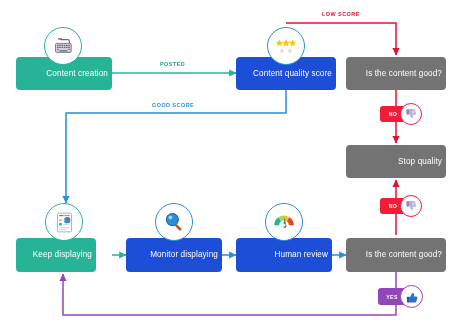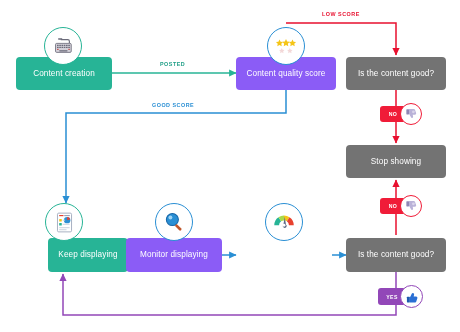--- a/index.html
+++ b/index.html
@@ -23,32 +23,32 @@
     top: 0;
     width: 460px;
     height: 332px;
     pointer-events: none;
   }
   .node {
     position: absolute;
     border-radius: 4px;
     display: flex;
     align-items: center;
-    justify-content: center;
+    justify-content: flex-end;
     text-align: center;
     color: #ffffff;
     font-size: 8.2px;
     letter-spacing: 0.1px;
     line-height: 1.15;
     box-sizing: border-box;
     padding: 2px 4px;
     z-index: 3;
   }
   .node.green  { background: #27b496; }
-  .node.blue   { background: #8b5cf6; }
+  .node.blue   { background: #1d4ed8; }
   .node.purple { background: #737373; }
 
   .badge {
     position: absolute;
     border-radius: 3px;
     display: flex;
     align-items: center;
     justify-content: center;
     color: #ffffff;
     font-size: 5.2px;
@@ -139,31 +139,34 @@
 
   <div class="node blue" style="left:236px; top:57px; width:100px; height:33px;">
     <span>Content quality score</span>
   </div>
 
   <div class="node purple" style="left:346px; top:57px; width:100px; height:33px;">
     <span>Is the content good?</span>
   </div>
 
   <div class="node purple" style="left:346px; top:145px; width:100px; height:33px;">
-    <span>Stop showing</span>
-  </div>
-
-  <div class="node green" style="left:16px; top:238px; width:80px; height:34px;margin-left:32px;">
+    <span>Stop quality</span>
+  </div>
+
+  <div class="node green" style="left:16px; top:238px; width:80px; height:34px;">
     <span>Keep displaying</span>
   </div>
 
   <div class="node blue" style="left:126px; top:238px; width:96px; height:34px;">
     <span>Monitor displaying</span>
   </div>
 
+  <div class="node blue" style="left:236px; top:238px; width:96px; height:34px;">
+    <span>Human review</span>
+  </div>
 
   <div class="node purple" style="left:346px; top:238px; width:100px; height:34px;">
     <span>Is the content good?</span>
   </div>
 
   <div class="badge red" style="left:380px; top:106px; width:26px; height:16px;">
     <span>NO</span>
   </div>
   <div class="ebubble ring-red" style="left:400px; top:103px; width:22px; height:22px;">
     <svg width="13" height="13" viewBox="0 0 24 24" aria-hidden="true">

